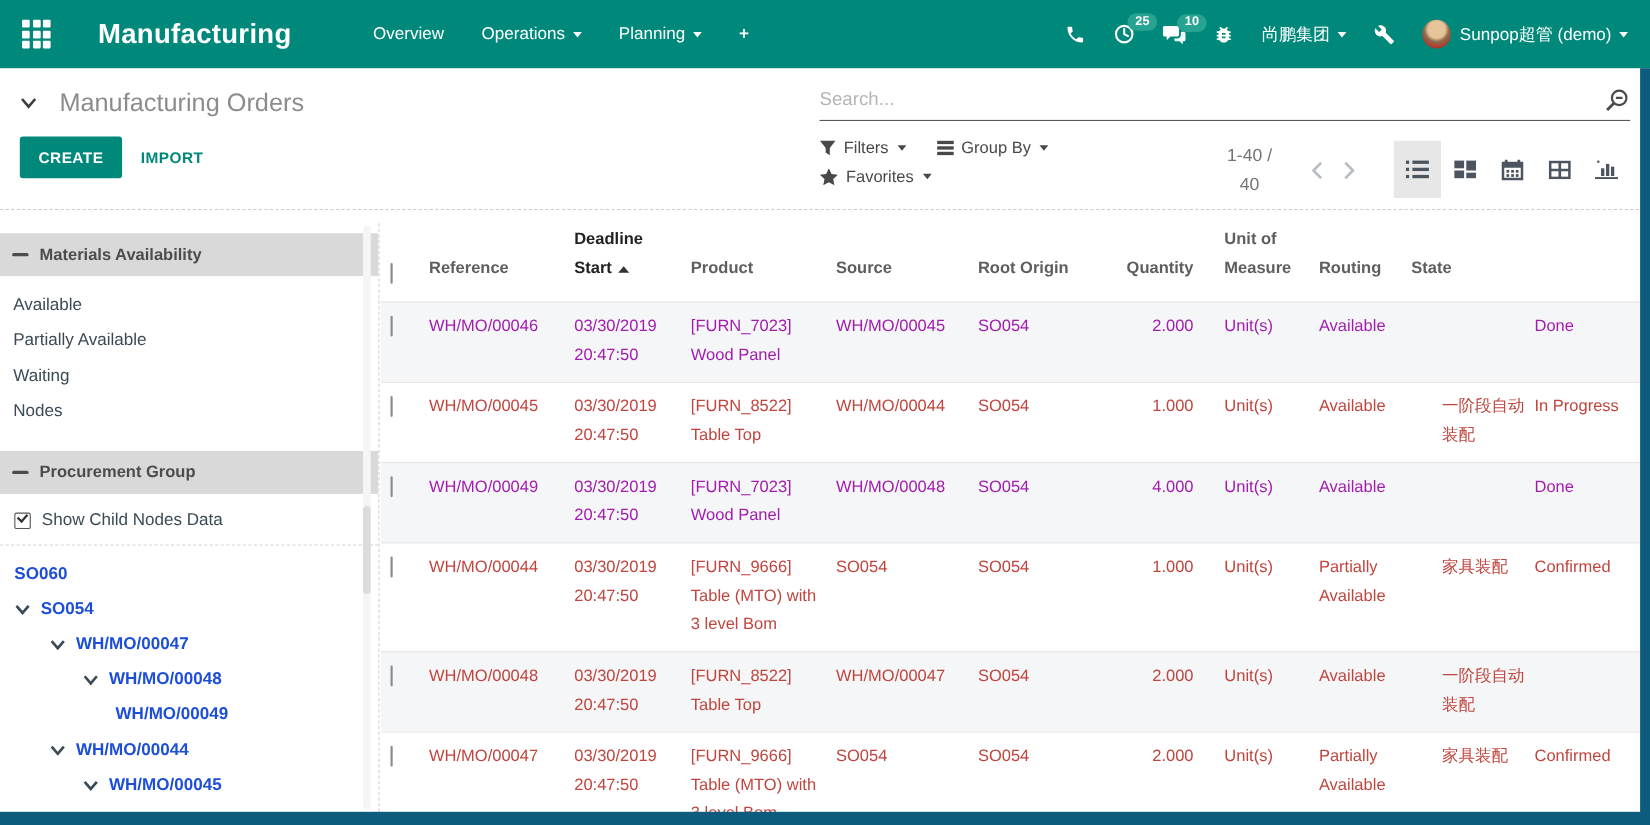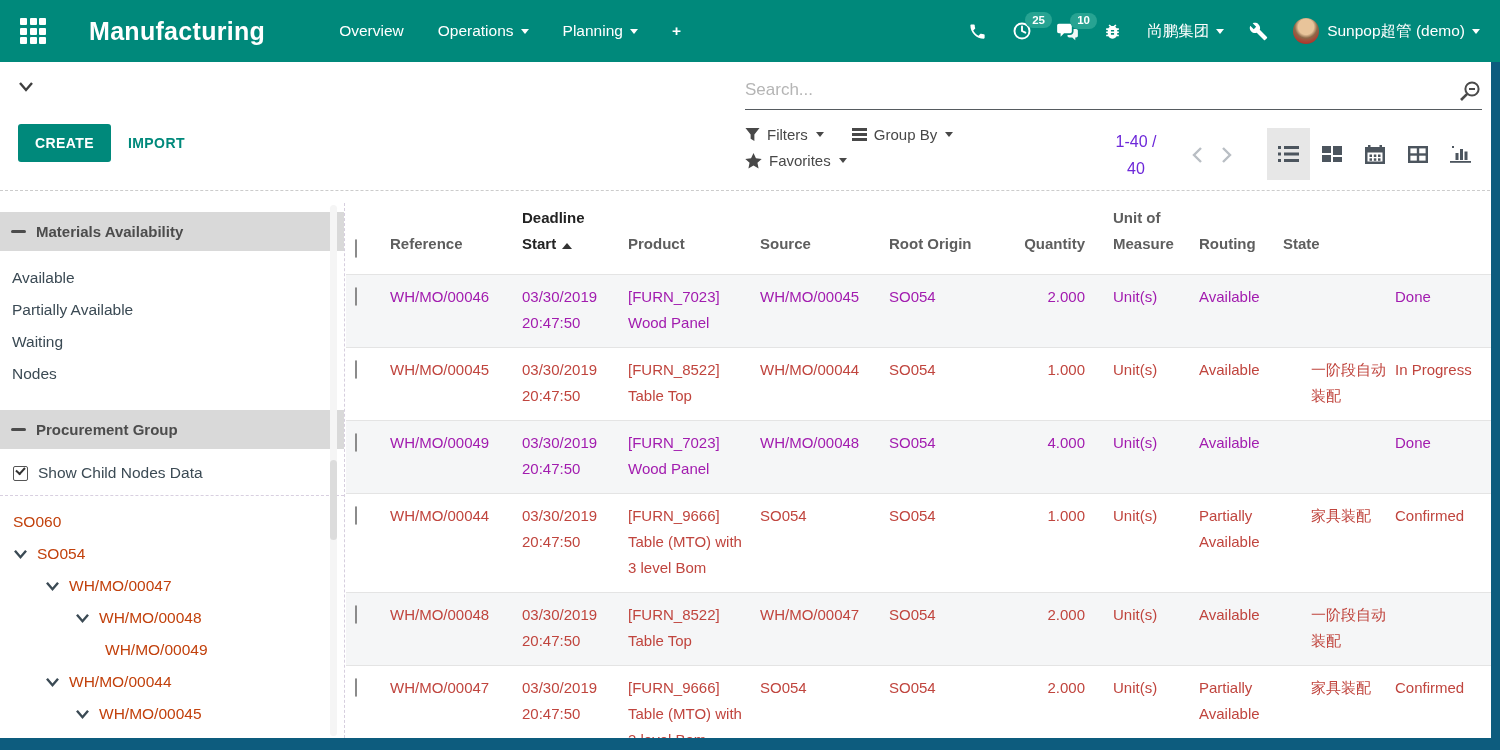--- a/index.html
+++ b/index.html
@@ -45,21 +45,21 @@
   .facet-row { position:absolute; left:745px; top:64px; width:737px; height:60px; font-size:15px; color:#484848; }
   .f-line { display:flex; align-items:center; }
   .f-line.second { margin-top:9px; }
   .f-group { display:flex; align-items:center; margin-right:28px; cursor:pointer; }
   .f-group svg, .f-group .bars { margin-right:7px; }
   .bars { display:inline-block; }
   .bars i { display:block; width:15px; height:2.6px; background:#484848; margin:2.4px 0; }
   .dk-caret { border-top-color:#484848; margin-left:8px; }
 
   .pager { position:absolute; left:352px; top:2px; width:78px; text-align:center; font-size:16px;
-           color:#6d28d9; line-height:27px; }
+           color:#737373; line-height:27px; }
   .pager-nav { position:absolute; left:438px; top:16px; display:flex; }
   .pg-btn { padding:4px 9px; cursor:pointer; color:#b9bec4; }
 
   .switcher { position:absolute; right:0; top:2px; display:flex; }
   .switch-btn { width:43px; height:52px; display:flex; align-items:center; justify-content:center; cursor:pointer; }
   .switch-btn.active { background:#e7e7e7; }
 
   
   .main { position:absolute; top:190px; left:0; right:0; bottom:0; border-top:1px dashed #ccc; overflow:hidden; }
 
@@ -69,21 +69,21 @@
   .sb-header.first { margin-top:9px; }
   .dash-ico { width:15px; height:3.5px; background:#4c4c4c; border-radius:2px; margin-right:10px; }
   .sb-list { margin:11px 0 12px; }
   .sb-item { padding-left:12px; font-size:15.5px; color:#3b4a54; height:32px; line-height:32px; cursor:pointer; }
   .sb-check-row { display:flex; align-items:center; margin:15px 0 13px 13px; cursor:pointer; }
   .cb { width:15px; height:15px; border:1.5px solid #555; border-radius:2px; background:#fff; position:relative; }
   .cb.checked:after { content:""; position:absolute; left:2px; top:0px; width:7px; height:4px;
                       border-left:2.5px solid #333; border-bottom:2.5px solid #333; transform:rotate(-48deg); }
   .sb-check-label { font-size:15.5px; color:#3b4a54; margin-left:10px; }
   .dashed-sep { border-top:1px dashed #d8cfe0; margin-bottom:10px; }
-  .tree-item { height:32px; display:flex; align-items:center; font-size:15.5px; color:#c2410c; cursor:pointer; }
+  .tree-item { height:32px; display:flex; align-items:center; font-size:15.5px; color:#1d4ed8; cursor:pointer;font-weight:bold; }
   .tree-item svg { margin-right:9px; flex:none; }
   .ind0 { padding-left:13px; } .ind1 { padding-left:45px; } .ind2 { padding-left:75px; } .ind3 { padding-left:105px; }
   .scroll-track { position:absolute; right:7px; top:2px; bottom:2px; width:7px; background:#f5f5f5; border-radius:4px; }
   .scroll-thumb { position:absolute; top:48%; height:15%; width:7px; background:#dcdcdc; border-radius:4px; cursor:grab; }
 
   
   .table-zone { position:absolute; left:346px; top:0; right:9px; bottom:0; overflow:hidden; }
   .thead { display:flex; align-items:flex-end; padding:14px 0 17px; font-size:15px; font-weight:bold; color:#5e5e5e; }
   .thead .hl { line-height:26px; }
   .sorted { color:#222; }
@@ -181,20 +181,21 @@
         <span class="caret"></span>
       </span>
     </div>
   </div>
 
   <div class="cp">
     <div class="breadcrumb">
       <svg width="16" height="13" viewBox="0 0 16 13" fill="none" stroke="#3f3f3f" stroke-width="2.4">
           <polyline points="2,3 8,10 14,3"></polyline>
         </svg>
+      <span class="bc-title">Manufacturing Orders</span>
     </div>
     <button class="create-btn">CREATE</button>
     <span class="import-link">IMPORT</span>
 
     <div class="search-zone">
       <input class="search-input" type="text" placeholder="Search..." style="">
       <span class="search-mag">
         <svg width="24" height="24" viewBox="0 0 24 24" fill="none" stroke="#4a4a4a" stroke-width="2">
             <circle cx="14" cy="9" r="6.6"></circle>
             <line x1="11" y1="9" x2="17" y2="9"></line>

